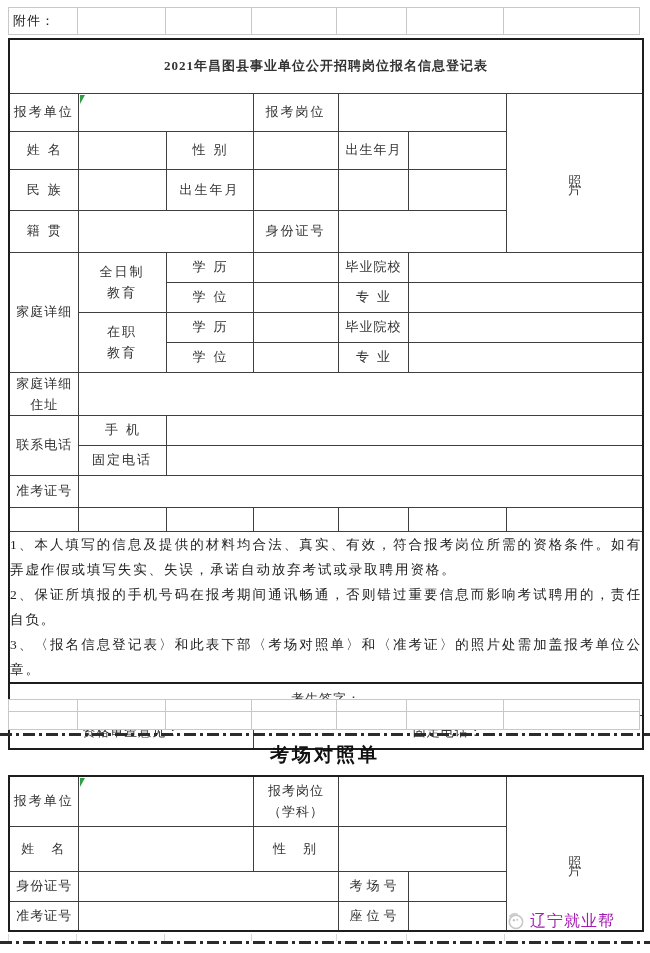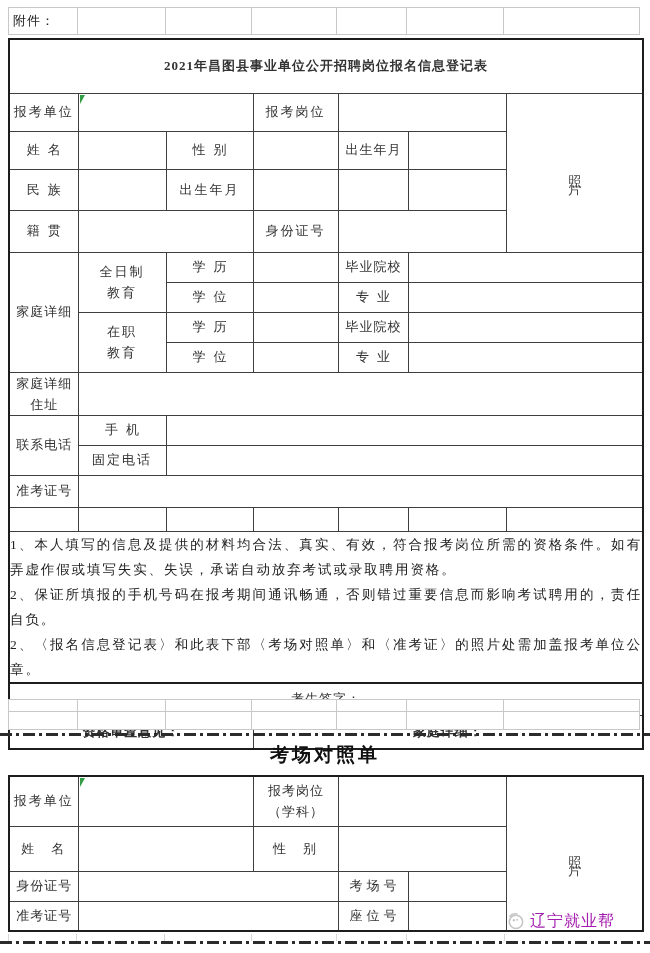--- a/index.html
+++ b/index.html
@@ -191,29 +191,29 @@
     <td class="g"></td>
     <td class="g"></td>
     <td class="g"></td>
     <td class="g"></td>
     <td class="g"></td>
   </tr>
   <tr style="height:100px;">
     <td colspan="7" class="notes">
       <div>1、本人填写的信息及提供的材料均合法、真实、有效，符合报考岗位所需的资格条件。如有弄虚作假或填写失实、失误，承诺自动放弃考试或录取聘用资格。</div>
       <div>2、保证所填报的手机号码在报考期间通讯畅通，否则错过重要信息而影响考试聘用的，责任自负。</div>
-      <div>2、〈报名信息登记表〉和此表下部〈考场对照单〉和〈准考证〉的照片处需加盖报考单位公章。</div>
+      <div>3、〈报名信息登记表〉和此表下部〈考场对照单〉和〈准考证〉的照片处需加盖报考单位公章。</div>
     </td>
   </tr>
   <tr class="thick" style="height:33px;">
     <td colspan="7" class="sig">考生签字：</td>
   </tr>
-  <tr style="height:33px;font-weight:bold;">
+  <tr style="height:33px;">
     <td colspan="3" class="sig">资格审查意见：</td>
-    <td colspan="4" class="sig">家庭详细：</td>
+    <td colspan="4" class="sig">固定电话：</td>
   </tr>
 </tbody>
   </table>
 
 <div class="sheetrow" style="top:699px;height:13px;">
   <div class="sc" style="width:69px;"></div>
   <div class="sc" style="width:88px;"></div>
   <div class="sc" style="width:87px;"></div>
   <div class="sc" style="width:85px;"></div>
   <div class="sc" style="width:70px;"></div>

